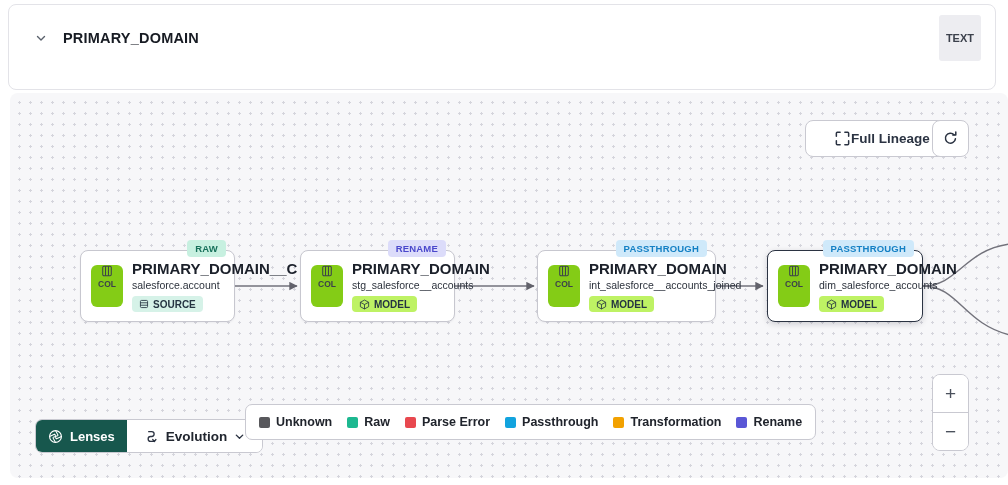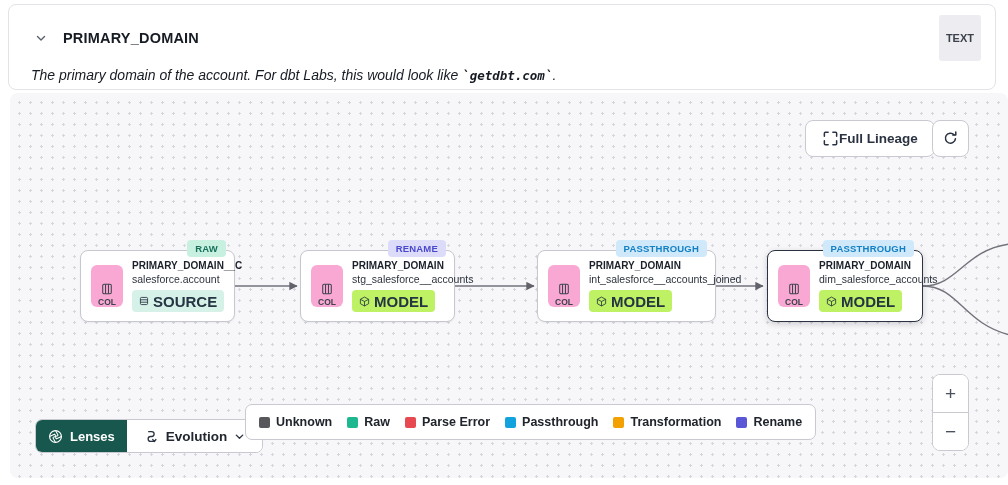--- a/index.html
+++ b/index.html
@@ -32,35 +32,35 @@
   
   .node { position:absolute; top:157px; height:72px; background:#fff;
     border:1px solid #c7c7cf; border-radius:8px; box-shadow:0 1px 2px rgba(20,20,40,.05); cursor:pointer; }
   .node.selected { border:1.5px solid #2b3342; box-shadow:0 2px 6px rgba(20,20,40,.18); }
   .node-badge { position:absolute; top:-11px; right:8px; font-size:9.5px; font-weight:700;
     padding:3px 8px; border-radius:4px; letter-spacing:.2px; }
   .badge-raw { background:#c7f0e0; color:#17705a; }
   .badge-rename { background:#dcdcfa; color:#4a48cc; }
   .badge-passthrough { background:#cfe9fa; color:#1480c4; }
   .node-inner { display:flex; align-items:center; gap:9px; padding:8px 10px; height:100%; }
-  .col-chip { width:32px; min-width:32px; height:42px; background:#f9a8d4; border-radius:6px;
-    display:flex; flex-direction:column; align-items:center; justify-content:flex-end; gap:2px;
+  .col-chip { width:32px; min-width:32px; height:42px; background:#84cc16; border-radius:6px;
+    display:flex; flex-direction:column; align-items:center; justify-content:flex-start; gap:2px;
     color:#3c414b; font-size:8.5px; font-weight:700; }
   .node-text { display:flex; flex-direction:column; }
-  .node-title { font-size:10px; font-weight:600; color:#1b202a; white-space:nowrap; }
+  .node-title { font-size:15px; font-weight:600; color:#1b202a; white-space:nowrap; }
   .node-sub { font-size:10.5px; color:#2c323c; margin-top:2px; white-space:nowrap; }
   .res-pill { margin-top:5px; align-self:flex-start; display:inline-flex; align-items:center; gap:4px;
-    padding:2.5px 7px; border-radius:4px; font-size:15px; font-weight:700; color:#253442; }
+    padding:2.5px 7px; border-radius:4px; font-size:10px; font-weight:700; color:#253442; }
   .pill-source { background:#d6f2e8; }
   .pill-model { background:#bef264; }
 
   
   .btn { background:#fff; border:1px solid #c9c9d1; border-radius:8px; cursor:pointer;
     display:flex; align-items:center; justify-content:center; color:#2b3342; }
-  .full-lineage-btn { position:absolute; left:795px; top:27px; height:37px; padding:0 16px; gap:0;
+  .full-lineage-btn { position:absolute; left:795px; top:27px; height:37px; padding:0 28px; gap:0;
     font-size:13.5px; font-weight:600; font-family:inherit; }
   .refresh-btn { position:absolute; left:922px; top:27px; width:37px; height:37px; }
   .zoom-ctl { position:absolute; left:922px; top:281px; width:37px; height:77px;
     background:#fff; border:1px solid #c9c9d1; border-radius:8px; display:flex; flex-direction:column; overflow:hidden; }
   .zoom-btn { flex:1; background:#fff; border:none; cursor:pointer; font-size:19px; color:#4b515c;
     display:flex; align-items:center; justify-content:center; font-family:inherit; }
   .zoom-btn:first-child { border-bottom:1px solid #c9c9d1; }
 
   
   .lens-group { position:absolute; left:25px; top:326px; height:34px; display:flex;
@@ -80,23 +80,20 @@
 
 <div class="header-card">
   <div class="header-row">
     <button class="chev-btn">
       <svg width="12" height="12" viewBox="0 0 12 12">
           <path d="M2.5 4.5 6 8l3.5-3.5" fill="none" stroke="#5a616c" stroke-width="1.4" stroke-linecap="round" stroke-linejoin="round"></path>
         </svg>
     </button>
     <span class="hdr-title">PRIMARY_DOMAIN</span>
     <span class="type-badge">TEXT</span>
-  </div>
-  <div class="hdr-desc">
-    <span>The primary domain of the account. For dbt Labs, this would look like </span><code>`getdbt.com`</code><span>.</span>
   </div>
 </div>
 
 <div class="canvas">
 
   <svg class="edges">
     <defs>
       <marker id="arr" markerWidth="7" markerHeight="7" refX="5.5" refY="3" orient="auto">
         <path d="M0 0 L6 3 L0 6 Z" fill="#62626b"></path>
       </marker>

